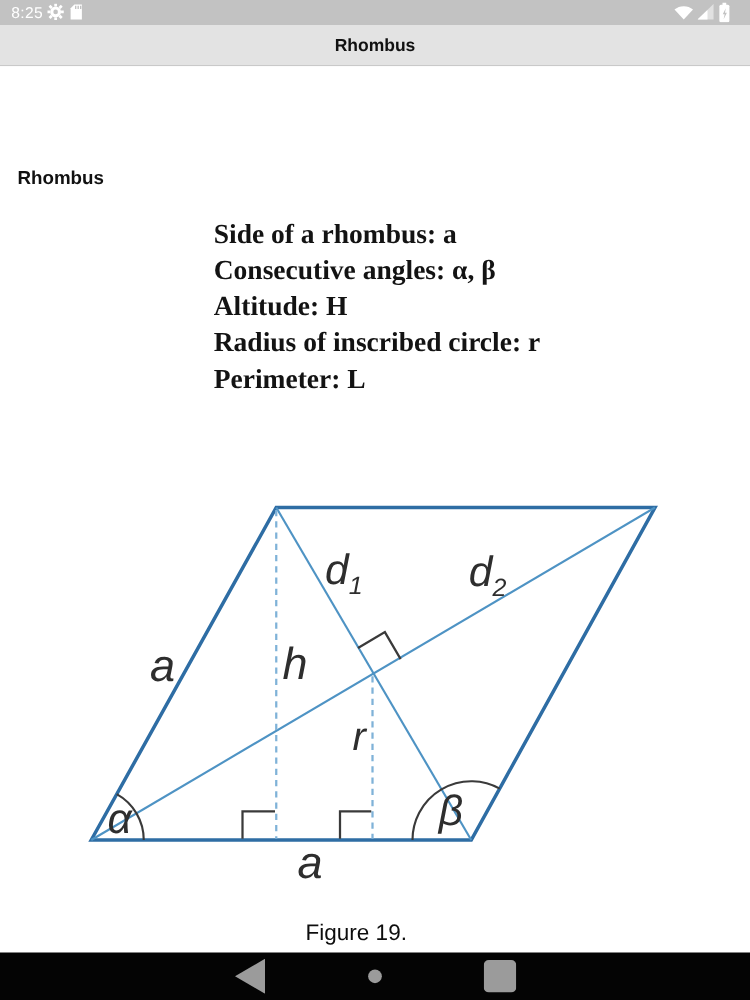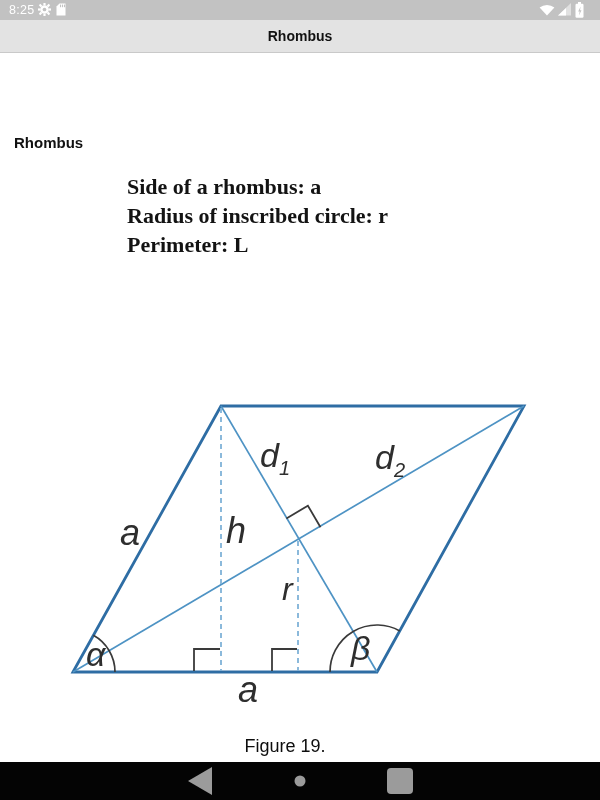--- a/index.html
+++ b/index.html
@@ -11,21 +11,21 @@
   .sic{position:absolute;top:3px;}
   
   #app-bar{position:absolute;left:0;top:20px;width:600px;height:32px;background:#e3e3e3;
            border-bottom:1px solid #c9c9c9;display:flex;align-items:center;justify-content:center;}
   #app-bar-title{font-size:14px;font-weight:bold;color:#111;}
   
   #content{position:absolute;left:0;top:53px;width:600px;height:709px;background:#fff;}
   #page-heading{position:absolute;left:14px;top:81px;font-size:15px;font-weight:bold;color:#111;}
   #spec-list{position:absolute;left:127px;top:119px;font-family:"Liberation Serif",serif;
              font-weight:bold;font-size:22px;line-height:29px;color:#131313;}
-  .spec-line{white-space:nowrap;}
+  .spec-line{white-space:nowrap;margin-left:44px;}
   .spec-line .sub{font-size:14px;vertical-align:-6px;line-height:0;}
   #figure-svg{position:absolute;left:55px;top:340px;}
   .fig-label{font-family:"Liberation Sans",sans-serif;font-style:italic;}
   #figure-caption{position:absolute;left:55px;top:683px;width:460px;text-align:center;
                   font-size:18px;font-weight:normal;color:#0d0d0d;}
   #formula{position:absolute;left:132px;top:720px;font-family:"Liberation Serif",serif;
            font-weight:bold;font-size:23px;color:#131313;}
   
   #nav-bar{position:absolute;left:0;top:762px;width:600px;height:38px;background:#040404;}
   .nav-btn{position:absolute;top:0;width:60px;height:38px;display:flex;align-items:center;justify-content:center;}
@@ -75,20 +75,22 @@
 
   <div id="app-bar">
     <span id="app-bar-title">Rhombus</span>
   </div>
 
   <div id="content">
     <div id="page-heading">Rhombus</div>
 
     <div id="spec-list">
         <div class="spec-line"><span>Side of a rhombus: a</span></div>
+        <div class="spec-line"><span>Consecutive angles: α, β</span></div>
+        <div class="spec-line"><span>Altitude: H</span></div>
         <div class="spec-line"><span>Radius of inscribed circle: r</span></div>
         <div class="spec-line"><span>Perimeter: L</span></div>
       </div>
 
     <svg id="figure-svg" width="490" height="315" viewBox="55 340 490 315">
 
       <polygon points="73,619 221,353 524,353 377,619" fill="none" stroke-width="2.8" stroke="#2e6da4"></polygon>
 
       <line x1="221" y1="353" x2="377" y2="619" stroke-width="1.7" stroke="#4e93c4"></line>
       <line x1="73" y1="619" x2="524" y2="353" stroke-width="1.7" stroke="#4e93c4"></line>

